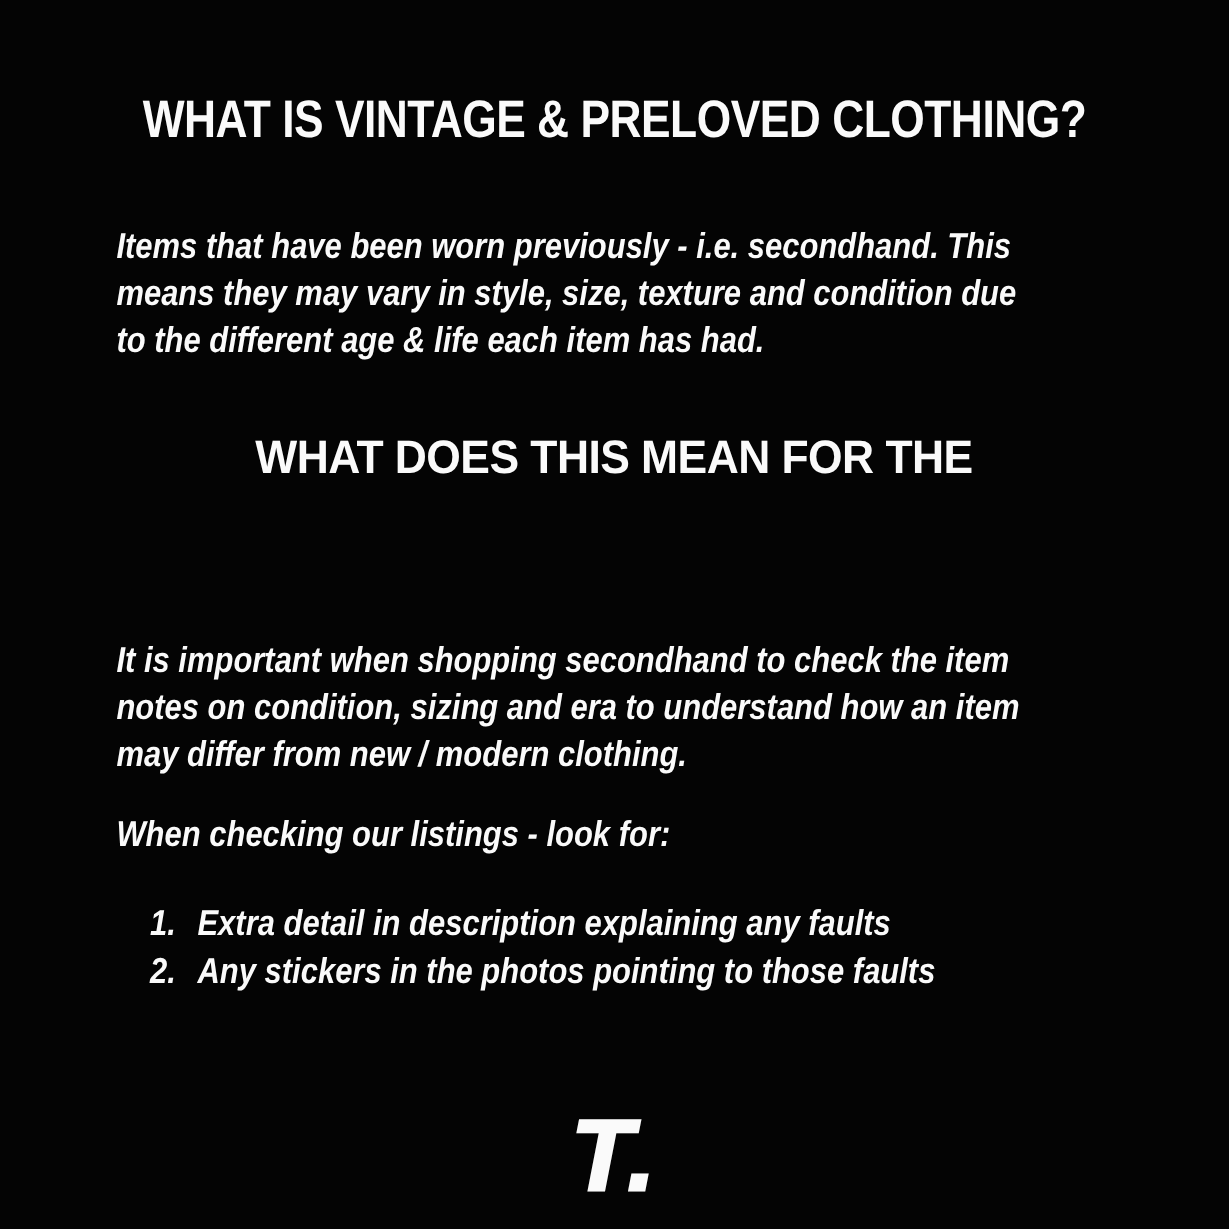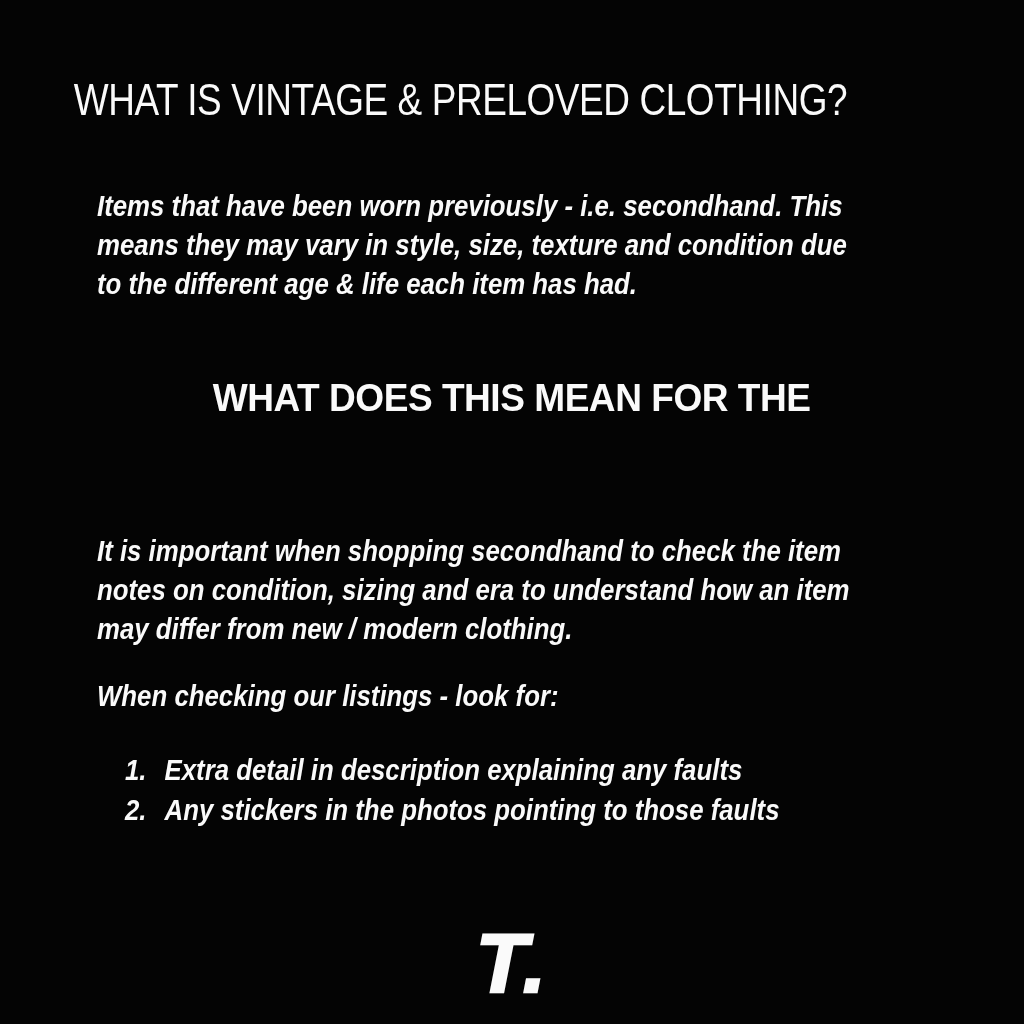--- a/index.html
+++ b/index.html
@@ -16,35 +16,35 @@
     font-family: "Liberation Sans", sans-serif;
     overflow: hidden;
   }
   
   .title {
     position: absolute;
     top: 76px;
     left: 0;
     width: 1024px;
     margin: 0;
-    text-align: left;
+    text-align: center;
     font-size: 44px;
-    font-weight: normal;
+    font-weight: bold;
     line-height: 48px;
     letter-spacing: -0.5px;
     white-space: nowrap;
   }
   .scale-title {
     display: inline-block;
     transform: scaleX(0.84);
     transform-origin: 50% 50%;
   }
   .heading2 {
     position: absolute;
-    top: 372px;
+    top: 356px;
     left: 0;
     width: 1024px;
     margin: 0;
     text-align: center;
     font-size: 39px;
     font-weight: bold;
     line-height: 52px;
     letter-spacing: -0.5px;
   }
   .hline { white-space: nowrap; }

